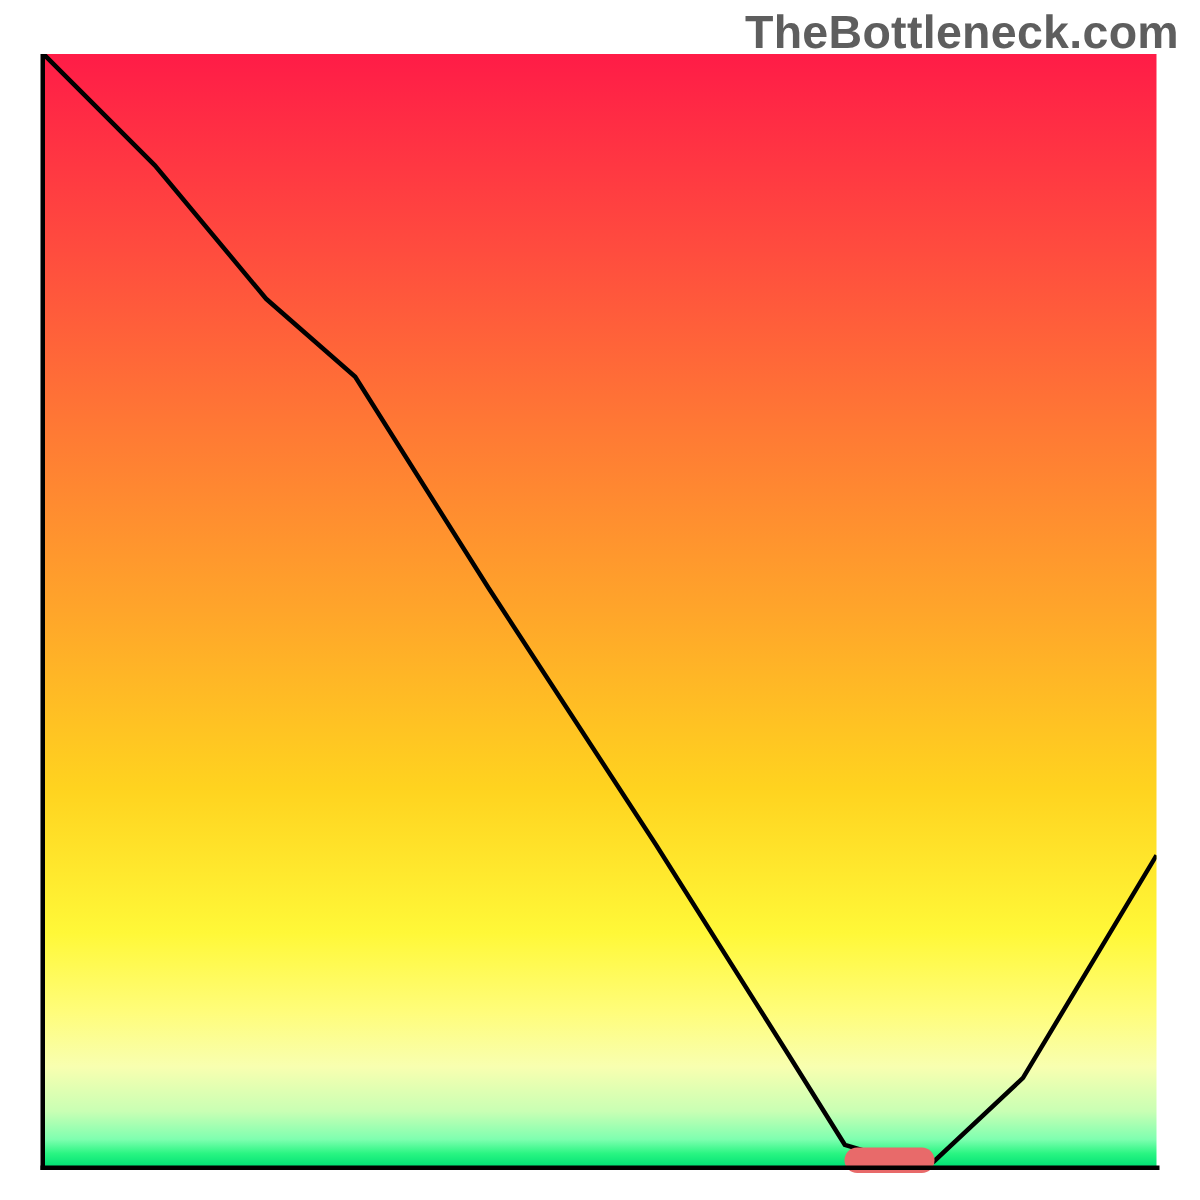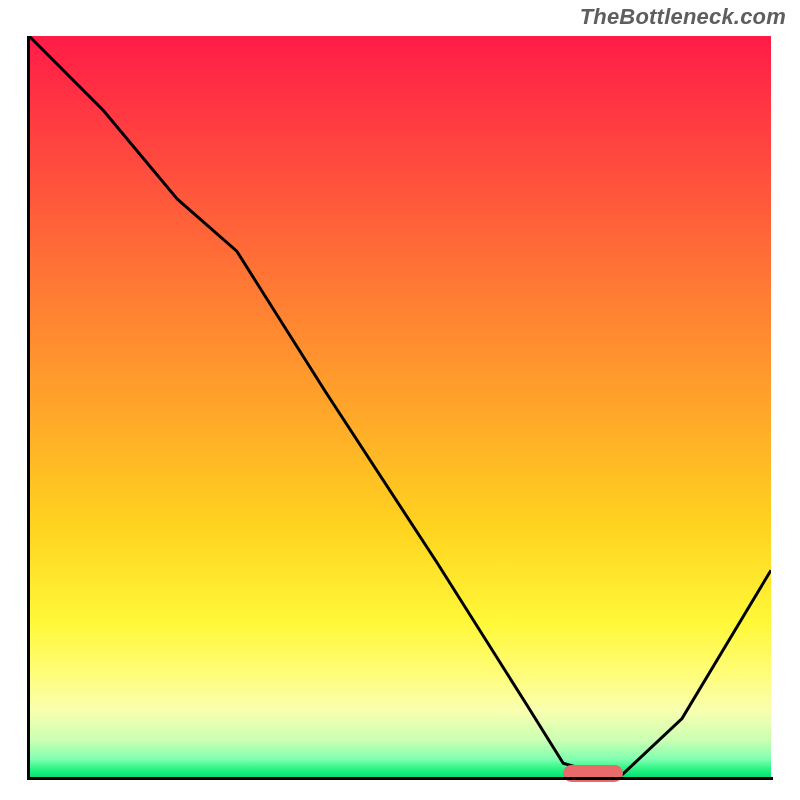--- a/index.html
+++ b/index.html
@@ -12,27 +12,26 @@
   }
   .chart-wrap {
     position: relative;
     width: 800px;
     height: 800px;
   }
   .watermark {
     position: absolute;
     top: 4px;
     right: 14px;
-    font-size: 22px;
+    font-size: 31px;
     font-weight: 600;
     color: #5e5e5e;
     letter-spacing: 0.2px;
     z-index: 5;
     user-select: none;
-    font-style: italic;
   }
   .plot-area {
     position: absolute;
     left: 29px;
     top: 36px;
     width: 742px;
     height: 742px;
     background: linear-gradient(
       to bottom,
       #ff1c47 0%,

